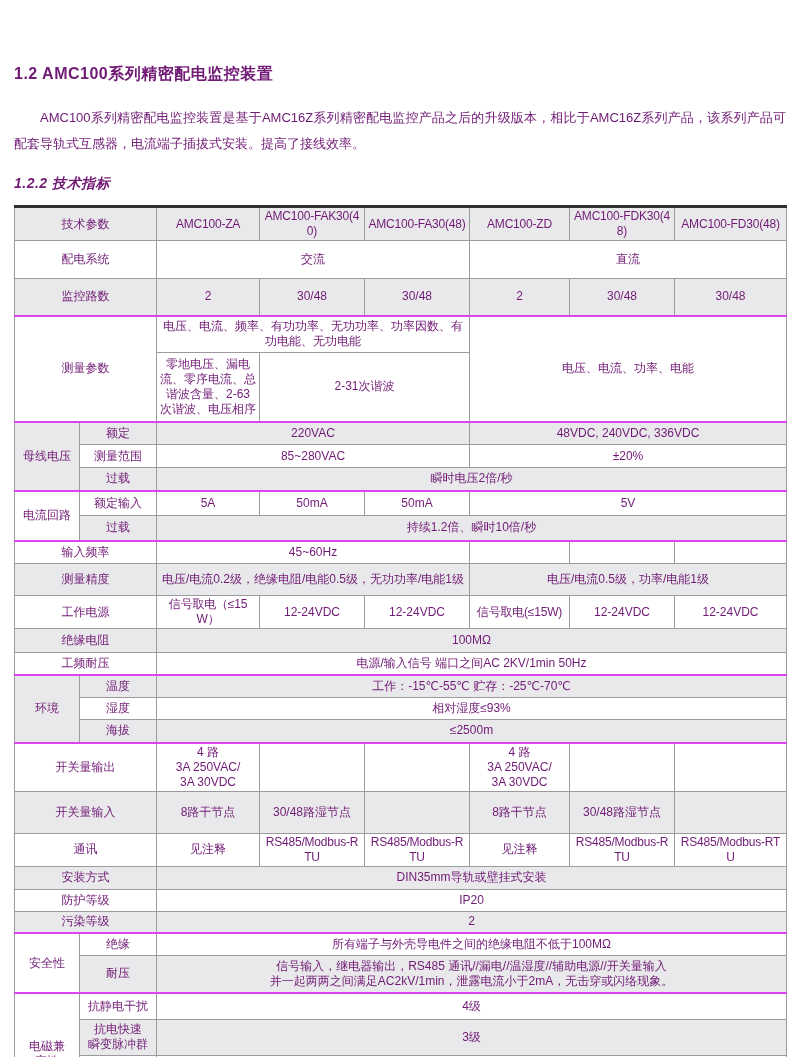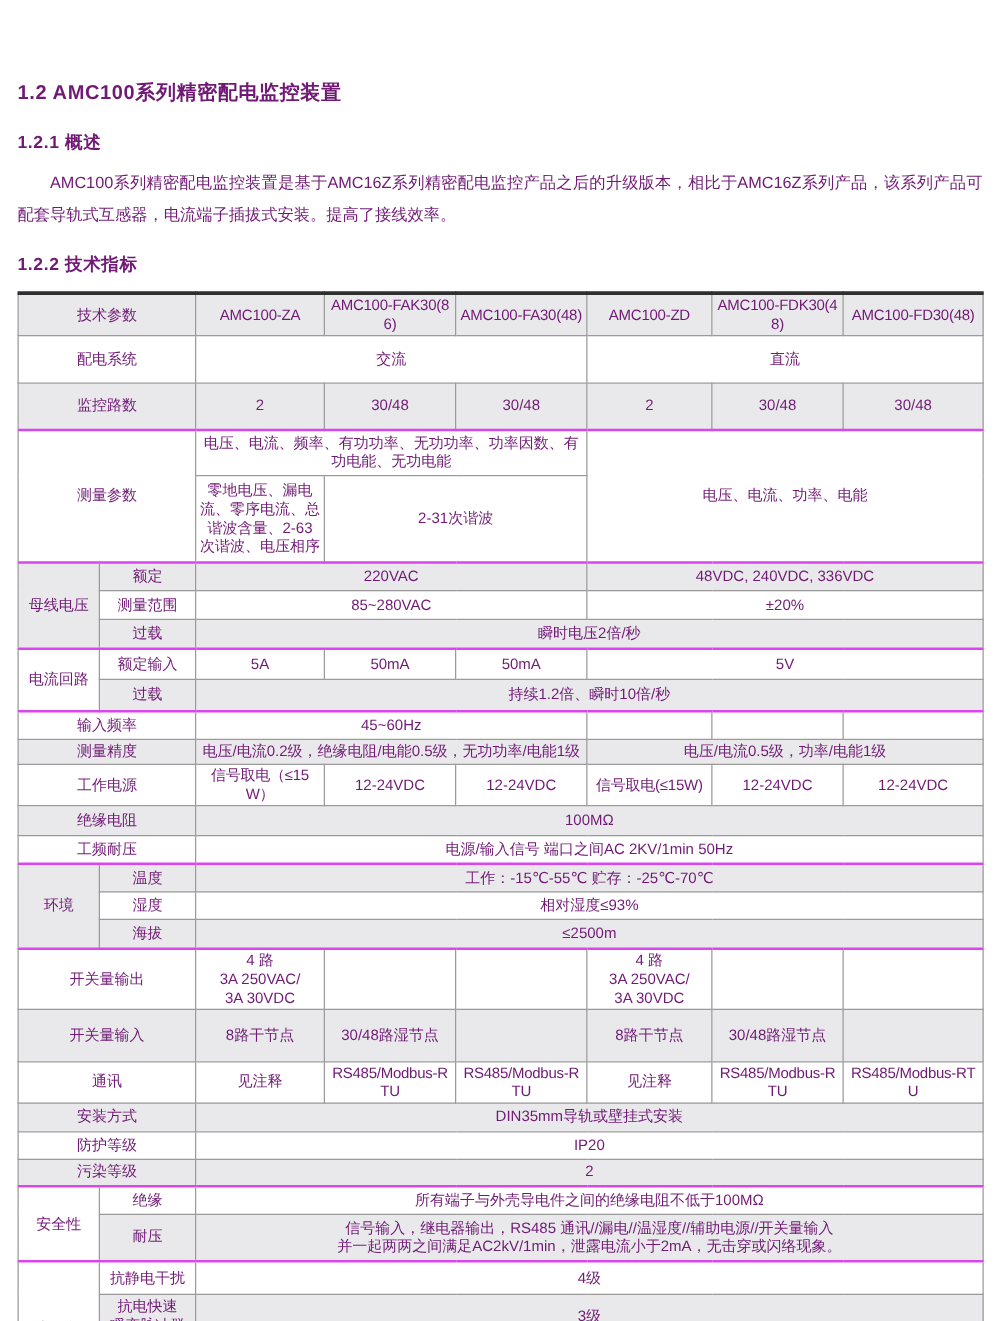--- a/index.html
+++ b/index.html
@@ -10,21 +10,21 @@
     font-family:"Liberation Sans","DejaVu Sans",sans-serif;
     overflow:hidden;
     margin-top:48px;
   }
   .doc-title { font-size:16px; font-weight:bold; margin:6px 0 20px 0; letter-spacing:0.5px; }
   .sec-heading { font-size:14px; font-weight:bold; margin:0 0 10px 0; letter-spacing:0.5px; }
   .body-text {
     font-size:13px; line-height:26px; text-indent:2em;
     text-align:justify; margin:0 0 14px 0;
   }
-  .specs-heading { margin-top:18px; margin-bottom:12px; }
+  .specs-heading { margin-top:18px; margin-bottom:12px;font-style:italic; }
 
   table.spec {
     border-collapse:collapse; table-layout:fixed; width:772px;
     border-top:3px solid #2f2f2f; border-bottom:3px solid #2f2f2f;
     border-left:1px solid #9b9b9b; border-right:1px solid #9b9b9b;
   }
   table.spec td {
     border:1px solid #9b9b9b;
     font-size:12px; line-height:1.25;
     text-align:center; vertical-align:middle;
@@ -37,42 +37,41 @@
   td.small { font-size:10.5px; letter-spacing:-0.2px; }
   td.pre { white-space:pre-line; }
 </style>
 </head>
 <body>
 
 <div class="page">
 
   <h1 class="doc-title">1.2 AMC100系列精密配电监控装置</h1>
 
-  <h2 class="sec-heading">1.2.1 概述</h2>
   <p class="body-text">AMC100系列精密配电监控装置是基于AMC16Z系列精密配电监控产品之后的升级版本，相比于AMC16Z系列产品，该系列产品可配套导轨式互感器，电流端子插拔式安装。提高了接线效率。</p>
 
   <h2 class="sec-heading specs-heading">1.2.2 技术指标</h2>
 
   <table class="spec">
     <colgroup>
       <col style="width:65px">
         <col style="width:77px">
       <col style="width:103px">
         <col style="width:105px">
         <col style="width:105px">
       <col style="width:100px">
         <col style="width:105px">
         <col style="width:112px">
     </colgroup>
     <tbody>
 
       <tr class="shade" style="height:23px">
         <td colspan="2">技术参数</td>
         <td class="small">AMC100-ZA</td>
-        <td class="small">AMC100-FAK30(86)</td>
+        <td class="small">AMC100-FAK30(40)</td>
         <td class="small">AMC100-FA30(48)</td>
         <td class="small">AMC100-ZD</td>
         <td class="small">AMC100-FDK30(48)</td>
         <td class="small">AMC100-FD30(48)</td>
       </tr>
 
       <tr style="height:38px">
         <td colspan="2">配电系统</td>
         <td colspan="3">交流</td>
         <td colspan="3">直流</td>
@@ -128,21 +127,21 @@
       </tr>
 
       <tr class="sec" style="height:23px">
         <td colspan="2">输入频率</td>
         <td colspan="3">45~60Hz</td>
         <td></td>
         <td></td>
         <td></td>
       </tr>
 
-      <tr class="shade" style="height:20px">
+      <tr class="shade" style="height:32px">
         <td colspan="2">测量精度</td>
         <td colspan="3">电压/电流0.2级，绝缘电阻/电能0.5级，无功功率/电能1级</td>
         <td colspan="3">电压/电流0.5级，功率/电能1级</td>
       </tr>
 
       <tr style="height:26px">
         <td colspan="2">工作电源</td>
         <td class="small">信号取电（≤15W）</td>
         <td>12-24VDC</td>
         <td>12-24VDC</td>

